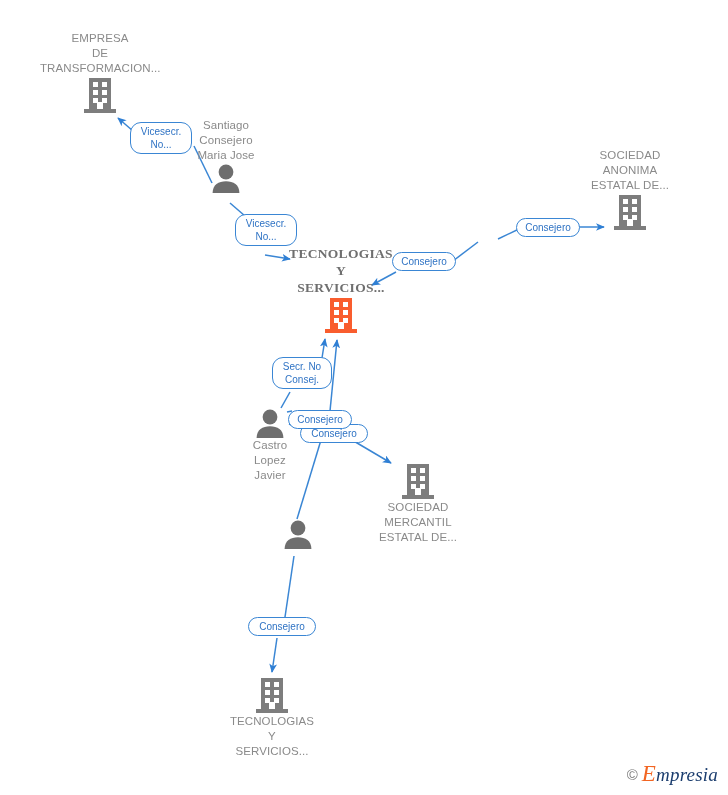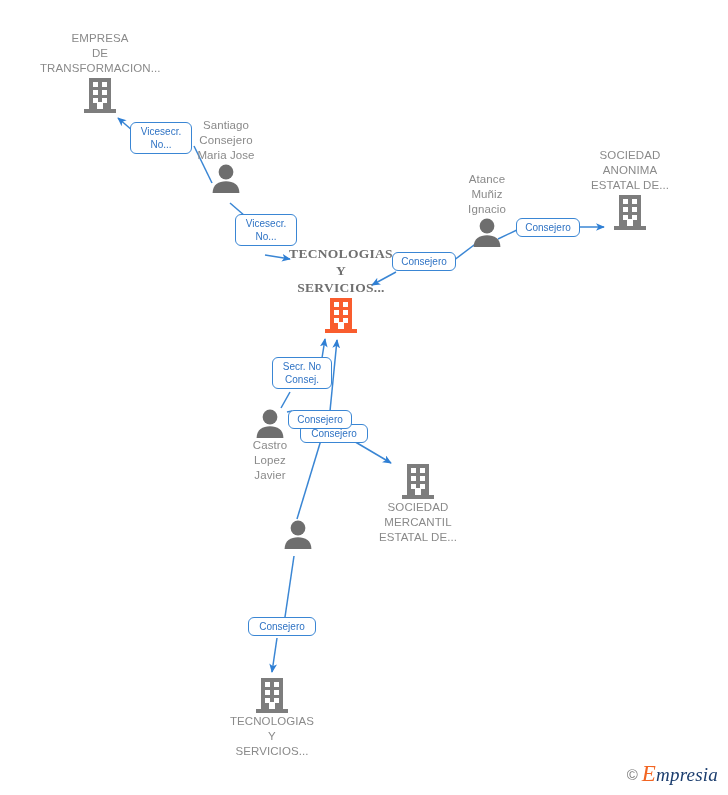--- a/index.html
+++ b/index.html
@@ -51,21 +51,21 @@
     font-weight: bold;
     line-height: 17px;
     letter-spacing: 0.3px;
   }
 
   
   .edge-label {
     position: absolute;
     box-sizing: border-box;
     border: 1.3px solid #3a86d4;
-    border-radius: 6px;
+    border-radius: 11px;
     background: #ffffff;
     color: #2f73c4;
     font-size: 10px;
     line-height: 13px;
     text-align: center;
     padding: 2px 5px;
     white-space: pre-line;
     font-family: "Liberation Sans", sans-serif;
   }
 
@@ -178,31 +178,20 @@
         <rect x="20" y="6" width="5" height="5" fill="#ffffff"></rect>
         <rect x="11" y="14" width="5" height="5" fill="#ffffff"></rect>
         <rect x="20" y="14" width="5" height="5" fill="#ffffff"></rect>
         <rect x="11" y="22" width="5" height="5" fill="#ffffff"></rect>
         <rect x="20" y="22" width="5" height="5" fill="#ffffff"></rect>
         <rect x="15" y="26" width="6" height="7" fill="#ffffff"></rect>
       </svg>
     </span>
   </div>
 
-  <div class="node" style="left:427px; top:172px;">
-    <span class="node-label">Atance
-Muñiz
-Ignacio</span>
-    <span class="icon-wrap">
-      <svg width="32" height="30" viewBox="0 0 32 30">
-        <circle cx="16" cy="9" r="7.4" fill="#6e6e6e"></circle>
-        <path d="M2.6,30 C2.6,21.6 8.6,18.2 16,18.2 C23.4,18.2 29.4,21.6 29.4,30 Z" fill="#6e6e6e"></path>
-      </svg>
-    </span>
-  </div>
 
   <div class="node" style="left:570px; top:148px;">
     <span class="node-label">SOCIEDAD
 ANONIMA
 ESTATAL DE...</span>
     <span class="icon-wrap">
       <svg width="36" height="38" viewBox="0 0 36 38">
         <rect x="7" y="2" width="22" height="31" fill="#7d7d7d"></rect>
         <rect x="2" y="33" width="32" height="4" fill="#7d7d7d"></rect>
         <rect x="11" y="6" width="5" height="5" fill="#ffffff"></rect>

